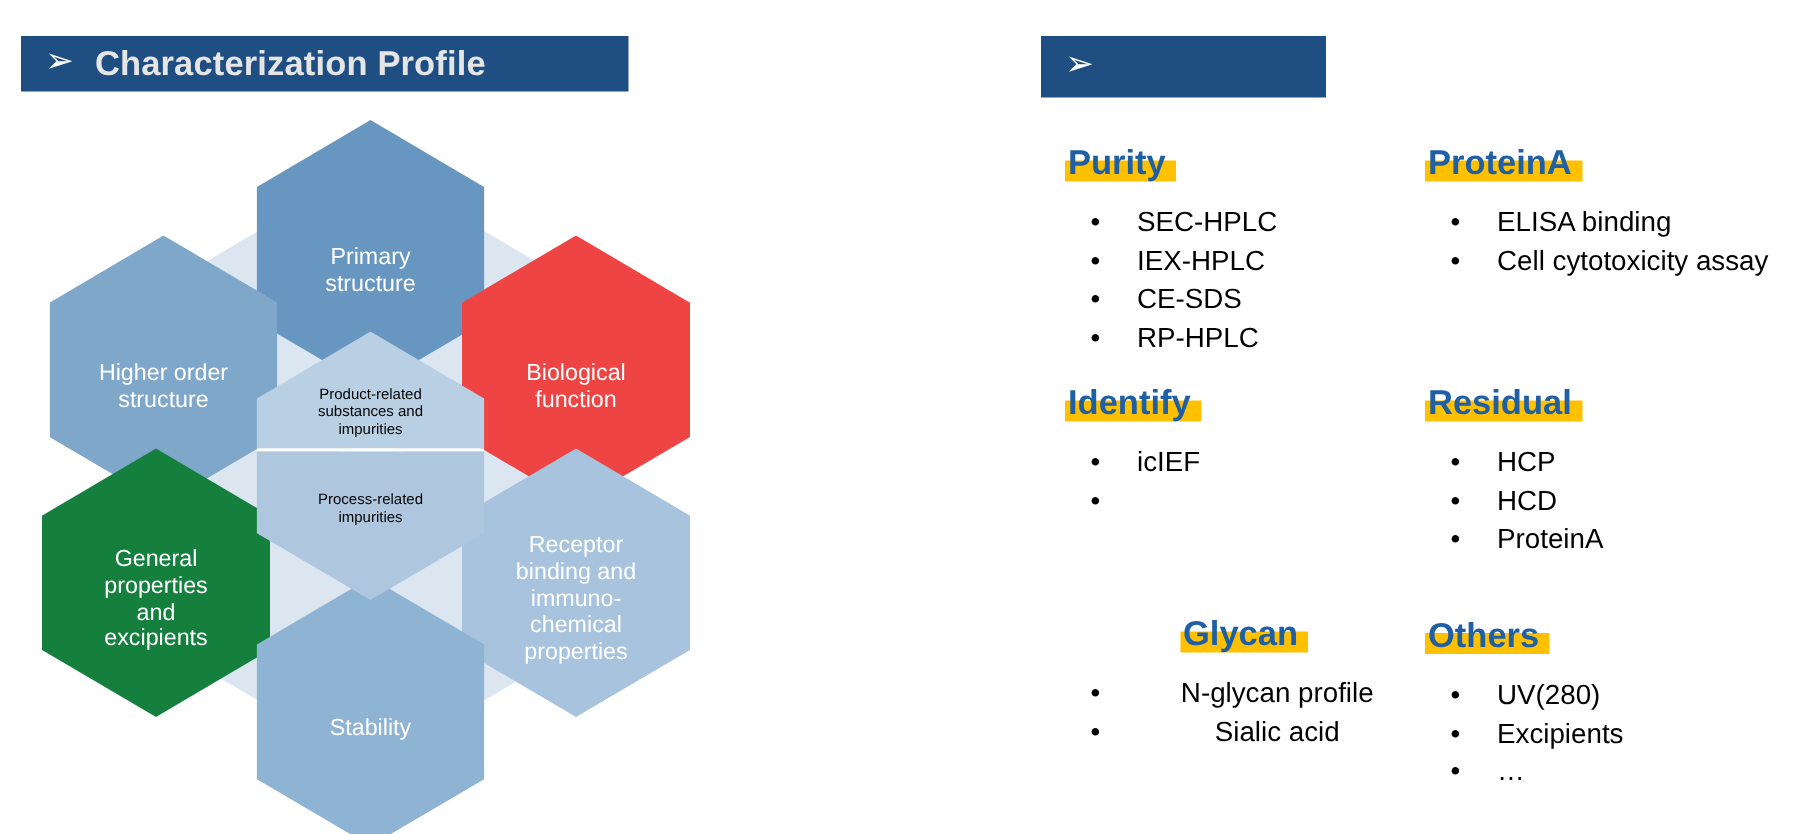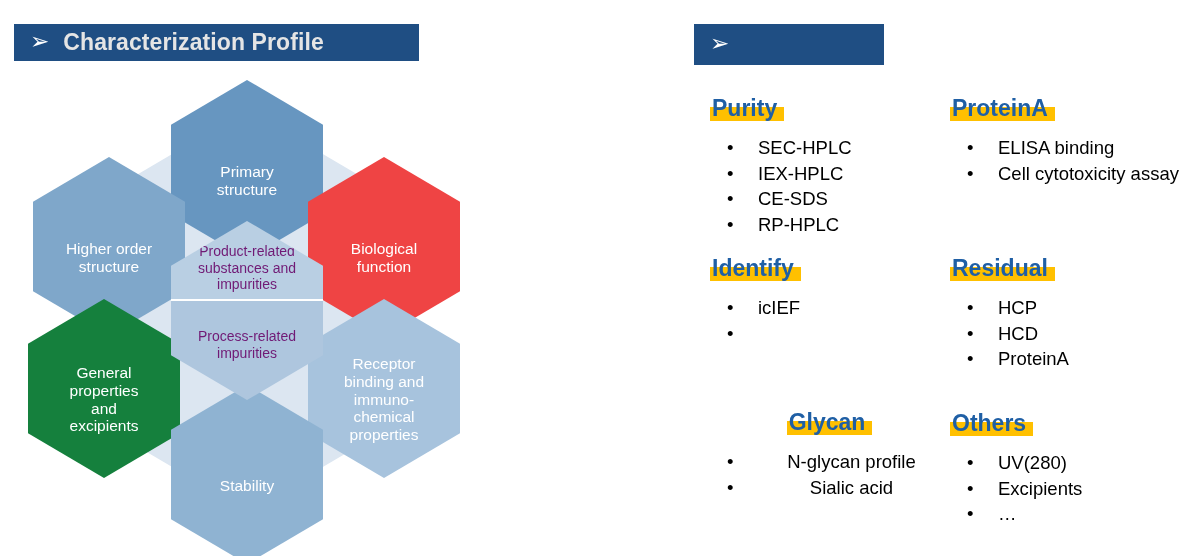--- a/index.html
+++ b/index.html
@@ -109,22 +109,22 @@
     background: #AEC6DE;
     align-items: flex-start;
     padding-top: 27px;
   }
   #hex-center .center-divider {
     height: 2px;
     background: #ffffff;
     flex: 0 0 2px;
   }
   #hex-center .center-label {
-    color: #701a75;
-    font-size: 14px;
+    color: #000000;
+    font-size: 10px;
     line-height: 1.18;
     padding: 0 14px;
   }
 
   
   #methods {
     position: absolute;
     left: 700px;
     top: 96px;
     width: 480px;

